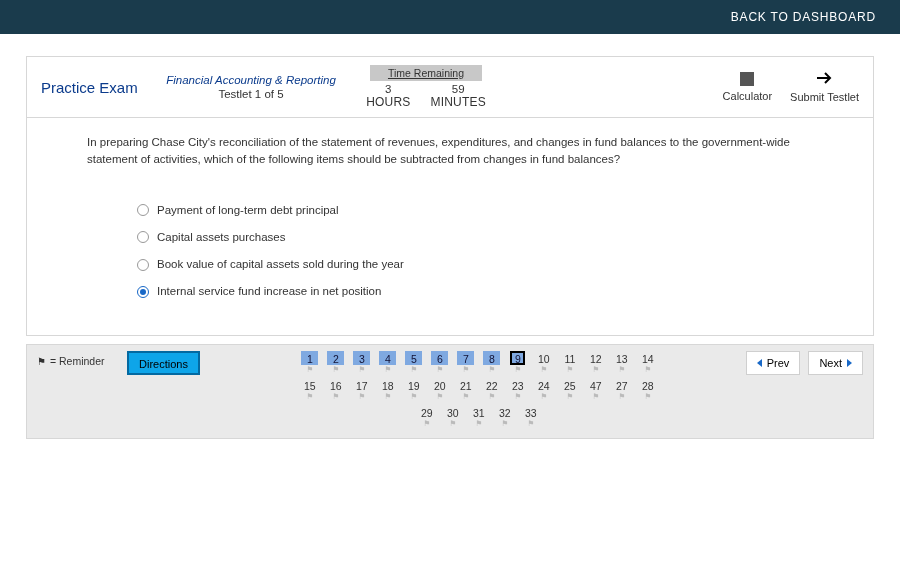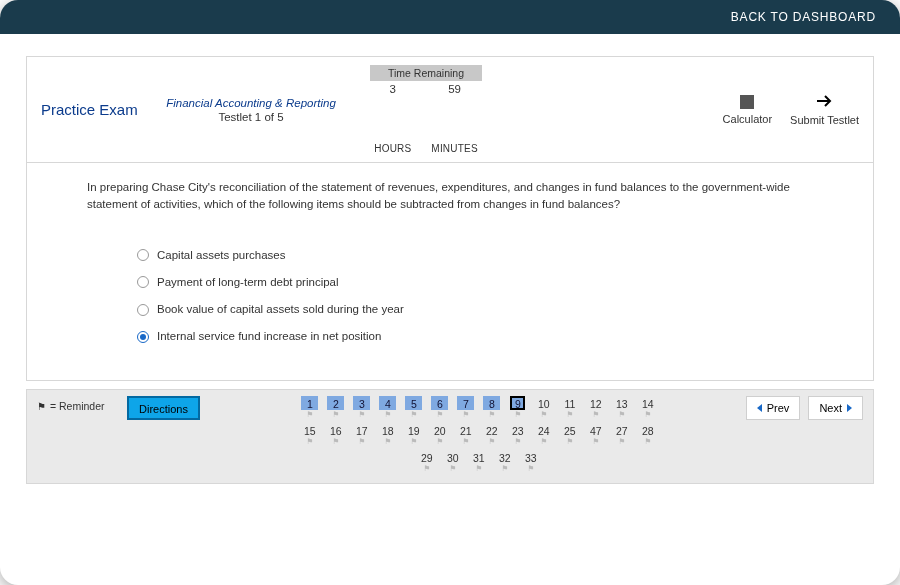--- a/index.html
+++ b/index.html
@@ -3,21 +3,20 @@
   <meta charset="utf-8">
   <style>
     * { margin: 0; padding: 0; box-sizing: border-box; font-family: Arial, Helvetica, sans-serif; }
     body { background: #fff; }
     .window {
       width: 900px; height: 585px; margin: 0 auto;
       background: #fff;
       box-shadow: 0 4px 16px rgba(0,0,0,.35);
       display: flex; flex-direction: column;
       overflow: hidden;
-      border-radius: 18px;
     }
     .topbar {
       background: #1a3b4c; color: #fff;
       text-align: right; padding: 10px 24px 10px 0;
       font-size: 12px; letter-spacing: .8px;
     }
     .topbar a { color: #fff; text-decoration: none; }
     .content-wrap {
       padding: 22px 26px 8px 26px;
       flex: 0 0 auto;
@@ -35,28 +34,28 @@
       text-align: center; color: #0b3b8c; font-size: 11.5px;
       width: 180px;
     }
     .section-block .section-name { display:block;font-style:italic; }
     .section-block .testlet { color: #333; margin-top: 2px; display:block; }
     .time-block {
       text-align: center; font-size: 10.5px; color: #333;
       width: 170px;
     }
     .time-label {
-      display: inline-block; background: #c8c8c8; padding: 2px 18px; font-size: 10.5px; color:#333;
+      display: inline-block; background: #c8c8c8; padding: 2px 18px; font-size: 10.5px; color:#333;text-decoration:underline;
     }
     .time-grid {
       display: flex; justify-content: center; gap: 20px; margin-top: 2px;
     }
     .time-grid .col { text-align: center; }
     .time-grid .val { font-size: 11.5px; }
-    .time-grid .unit { font-size: 10px; letter-spacing: .2px; margin-top: 48px; }
+    .time-grid .unit { font-size: 12px; letter-spacing: .2px; }
     .spacer { flex: 1; }
     .tool {
       text-align: center; font-size: 11px; color: #333;
       margin-left: 18px; cursor: pointer;
     }
     .tool .ic { display: block; margin: 0 auto 4px; }
     .calc-ic { width: 14px; height: 14px; background: #555; }
     .question-panel {
       border: 1px solid #d7d7d7; border-top: none;
       padding: 16px 60px 24px 60px;
@@ -174,25 +173,25 @@
         </span>
         <span>Submit Testlet</span>
       </div>
     </div>
 
     <div class="question-panel">
       <div class="question-text">In preparing Chase City's reconciliation of the statement of revenues, expenditures, and changes in fund balances to the government-wide statement of activities, which of the following items should be subtracted from changes in fund balances?</div>
       <div id="options-host">
           <div class="option-row">
             <span class="radio"></span>
+            <span>Payment of long-term debt principal</span>
+          </div>
+          <div class="option-row">
+            <span class="radio"></span>
             <span>Capital assets purchases</span>
-          </div>
-          <div class="option-row">
-            <span class="radio"></span>
-            <span>Payment of long-term debt principal</span>
           </div>
           <div class="option-row">
             <span class="radio"></span>
             <span>Book value of capital assets sold during the year</span>
           </div>
           <div class="option-row">
             <span class="radio selected"></span>
             <span>Internal service fund increase in net position</span>
           </div>
         </div>

